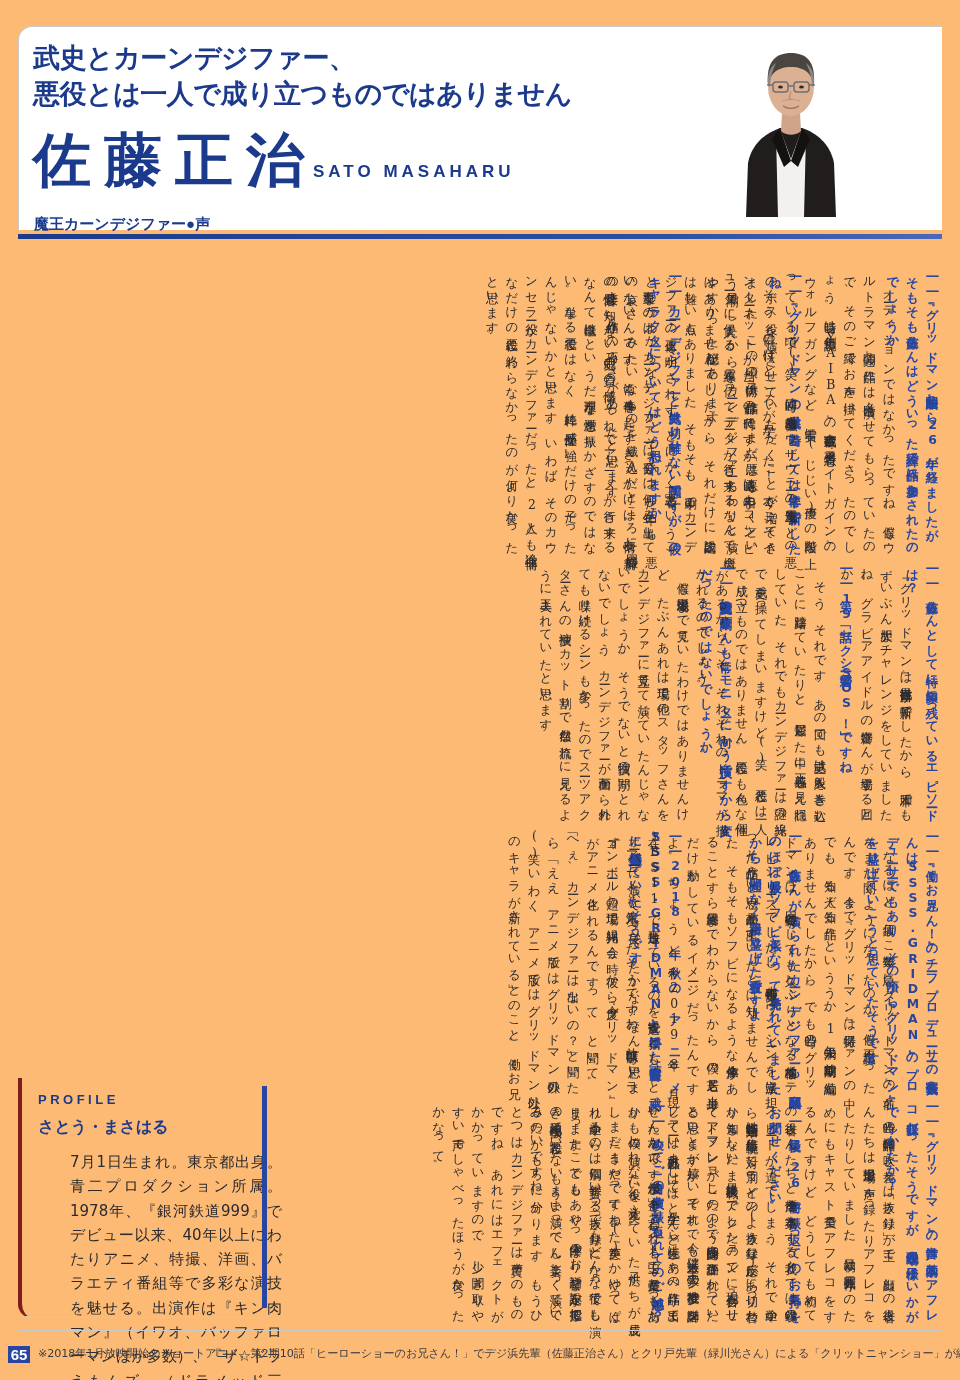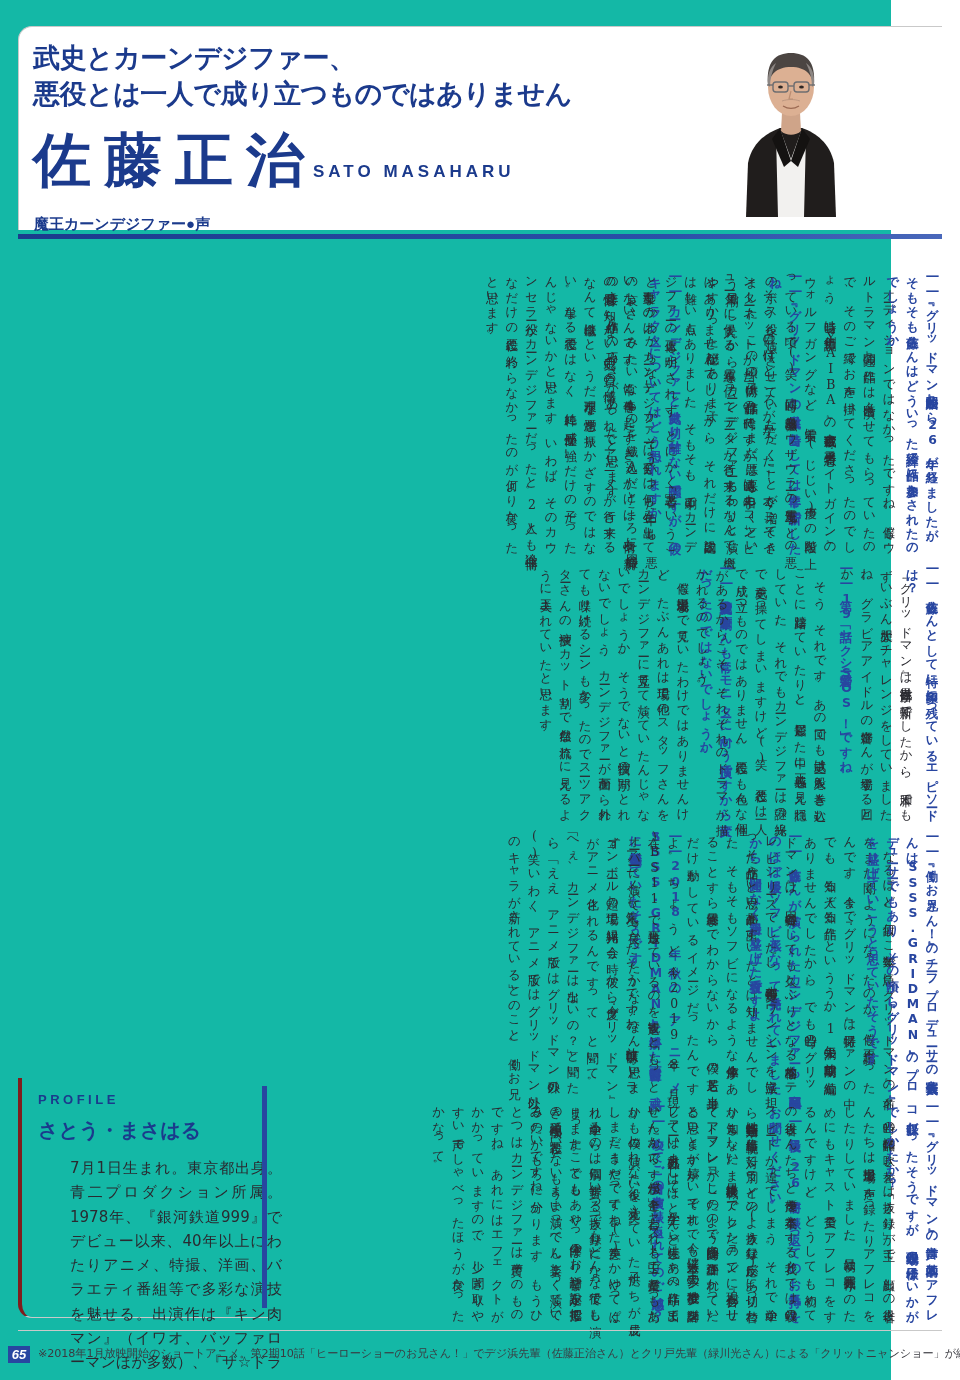--- a/index.html
+++ b/index.html
@@ -4,22 +4,22 @@
 <style>
   * { box-sizing: border-box; margin: 0; padding: 0; }
   html, body {
     width: 960px; height: 1380px;
     background: #ffffff;
     font-family: "Liberation Sans", "DejaVu Sans", sans-serif;
     overflow: hidden;
   }
   #page {
     position: relative;
-    width: 891px; height: 1380px;
-    background: #14b8a6;
+    width: 960px; height: 1380px;
+    background: #fdba74;
   }
 
   
   .header {
     position: absolute;
     left: 18px; top: 26px;
     width: 924px; height: 204px;
     background: #ffffff;
     border-top: 1px solid #c9c9c9;
     border-left: 1px solid #c9c9c9;
@@ -141,21 +141,21 @@
   .profile-kicker {
     color: #1b3a8c;
     font-weight: bold;
     font-size: 13px;
     letter-spacing: 3.5px;
     margin-bottom: 10px;
   }
   .profile-name {
     color: #1b3a8c;
     font-weight: bold;
-    font-size: 20px;
+    font-size: 16px;
     letter-spacing: 0px;
     margin-bottom: 12px;
   }
   .profile-text {
     color: #2a2a30;
     font-size: 15px;
     line-height: 1.62;
     width: 212px;
     text-align: justify;
     font-family: "DejaVu Sans", "Liberation Sans", sans-serif;
@@ -174,23 +174,23 @@
     left: 18px; top: 1330px;
     width: 924px; height: 1px;
     background: #c9c9c9;
   }
   .pagenum {
     position: absolute;
     left: 8px; top: 1346px;
     width: 22px; height: 17px;
     background: #2846a0;
     color: #ffffff;
-    font-size: 13px;
-    font-weight: bold;
-    display: flex; align-items: center; justify-content: center; font-style: italic;
+    font-size: 15px;
+    font-weight: bold;
+    display: flex; align-items: center; justify-content: center;
   }
   .footnote {
     position: absolute;
     left: 38px; top: 1346px;
     width: 900px;
     color: #3a3a40;
     font-size: 11.2px;
     letter-spacing: -0.1px;
     white-space: nowrap;
     font-family: "DejaVu Sans", "Liberation Sans", sans-serif;

